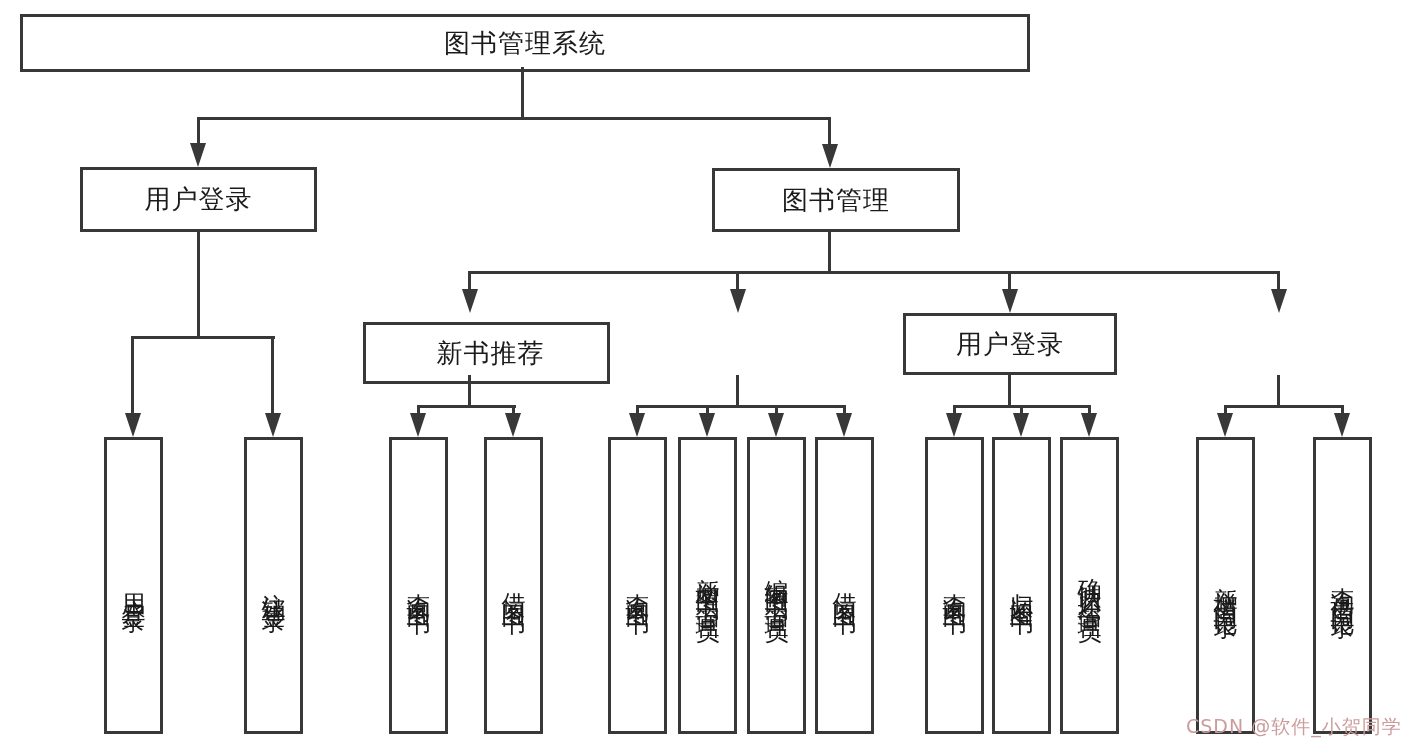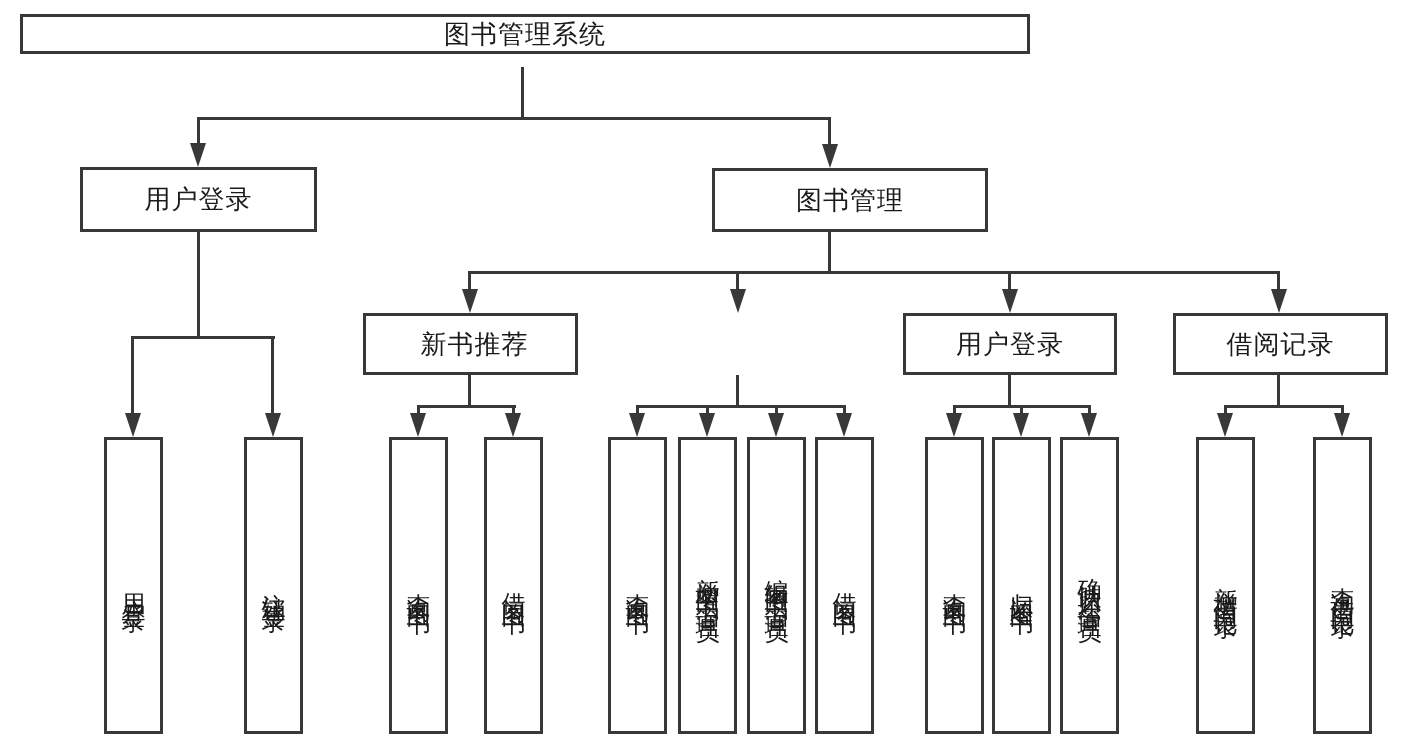--- a/index.html
+++ b/index.html
@@ -33,54 +33,53 @@
   .wm{
     position:absolute;left:1186px;top:714px;font-size:19px;
     color:var(--wm,#cc9c9c);letter-spacing:1px;white-space:nowrap;
   }
 </style>
 </head>
 <body>
 
 <div class="canvas">
 
-  <div class="box" style="left:20px;top:14px;width:1010px;height:40px;">图书管理系统</div>
+  <div class="box" style="left:20px;top:14px;width:1010px;height:58px;">图书管理系统</div>
 
   <div class="v" style="left:521px;top:67px;height:53px;"></div>
 
   <div class="h" style="left:197px;top:117px;width:634px;"></div>
   <div class="v" style="left:197px;top:117px;height:29px;"></div>
   <div class="v" style="left:828px;top:117px;height:29px;"></div>
   <div class="ar" style="left:190px;top:143px;"></div>
   <div class="ar" style="left:822px;top:144px;"></div>
 
   <div class="box" style="left:80px;top:167px;width:237px;height:65px;">用户登录</div>
-  <div class="box" style="left:712px;top:168px;width:276px;height:64px;">图书管理</div>
+  <div class="box" style="left:712px;top:168px;width:248px;height:64px;">图书管理</div>
 
   <div class="v" style="left:197px;top:232px;height:107px;"></div>
   <div class="h" style="left:131px;top:336px;width:144px;"></div>
   <div class="v" style="left:131px;top:336px;height:80px;"></div>
   <div class="v" style="left:271px;top:336px;height:80px;"></div>
   <div class="ar" style="left:125px;top:413px;"></div>
   <div class="ar" style="left:265px;top:413px;"></div>
 
   <div class="v" style="left:828px;top:232px;height:42px;"></div>
   <div class="h" style="left:468px;top:271px;width:812px;"></div>
   <div class="v" style="left:468px;top:271px;height:21px;"></div>
   <div class="v" style="left:736px;top:271px;height:21px;"></div>
   <div class="v" style="left:1008px;top:271px;height:21px;"></div>
   <div class="v" style="left:1277px;top:271px;height:21px;"></div>
   <div class="ar" style="left:462px;top:289px;"></div>
   <div class="ar" style="left:730px;top:289px;"></div>
   <div class="ar" style="left:1002px;top:289px;"></div>
   <div class="ar" style="left:1271px;top:289px;"></div>
 
-  <div class="box" style="left:363px;top:313px;width:215px;height:62px;padding-left:8px;">新书推荐</div>
+  <div class="box" style="left:363px;top:322px;width:247px;height:62px;padding-left:8px;">新书推荐</div>
   <div class="box" style="left:903px;top:313px;width:214px;height:62px;">用户登录</div>
-  <div class="box" style="left:1173px;top:313px;width:215px;height:62px;">借阅记录</div>
 
   <div class="v" style="left:468px;top:375px;height:33px;"></div>
   <div class="v" style="left:736px;top:375px;height:33px;"></div>
   <div class="v" style="left:1008px;top:375px;height:33px;"></div>
   <div class="v" style="left:1277px;top:375px;height:33px;"></div>
 
   <div class="h" style="left:417px;top:405px;width:99px;"></div>
   <div class="v" style="left:417px;top:405px;height:13px;"></div>
   <div class="v" style="left:512px;top:405px;height:13px;"></div>
   <div class="ar" style="left:410px;top:413px;"></div>
@@ -147,14 +146,15 @@
     <span class="vtext">确认归还（管理员）</span>
   </div>
 
   <div class="leaf" style="left:1196px;">
     <span class="vtext">新增借阅记录</span>
   </div>
   <div class="leaf" style="left:1313px;">
     <span class="vtext">查询借阅记录</span>
   </div>
 
+  <div class="wm">CSDN @软件_小贺同学</div>
 
 </div>
 
 </body></html>

